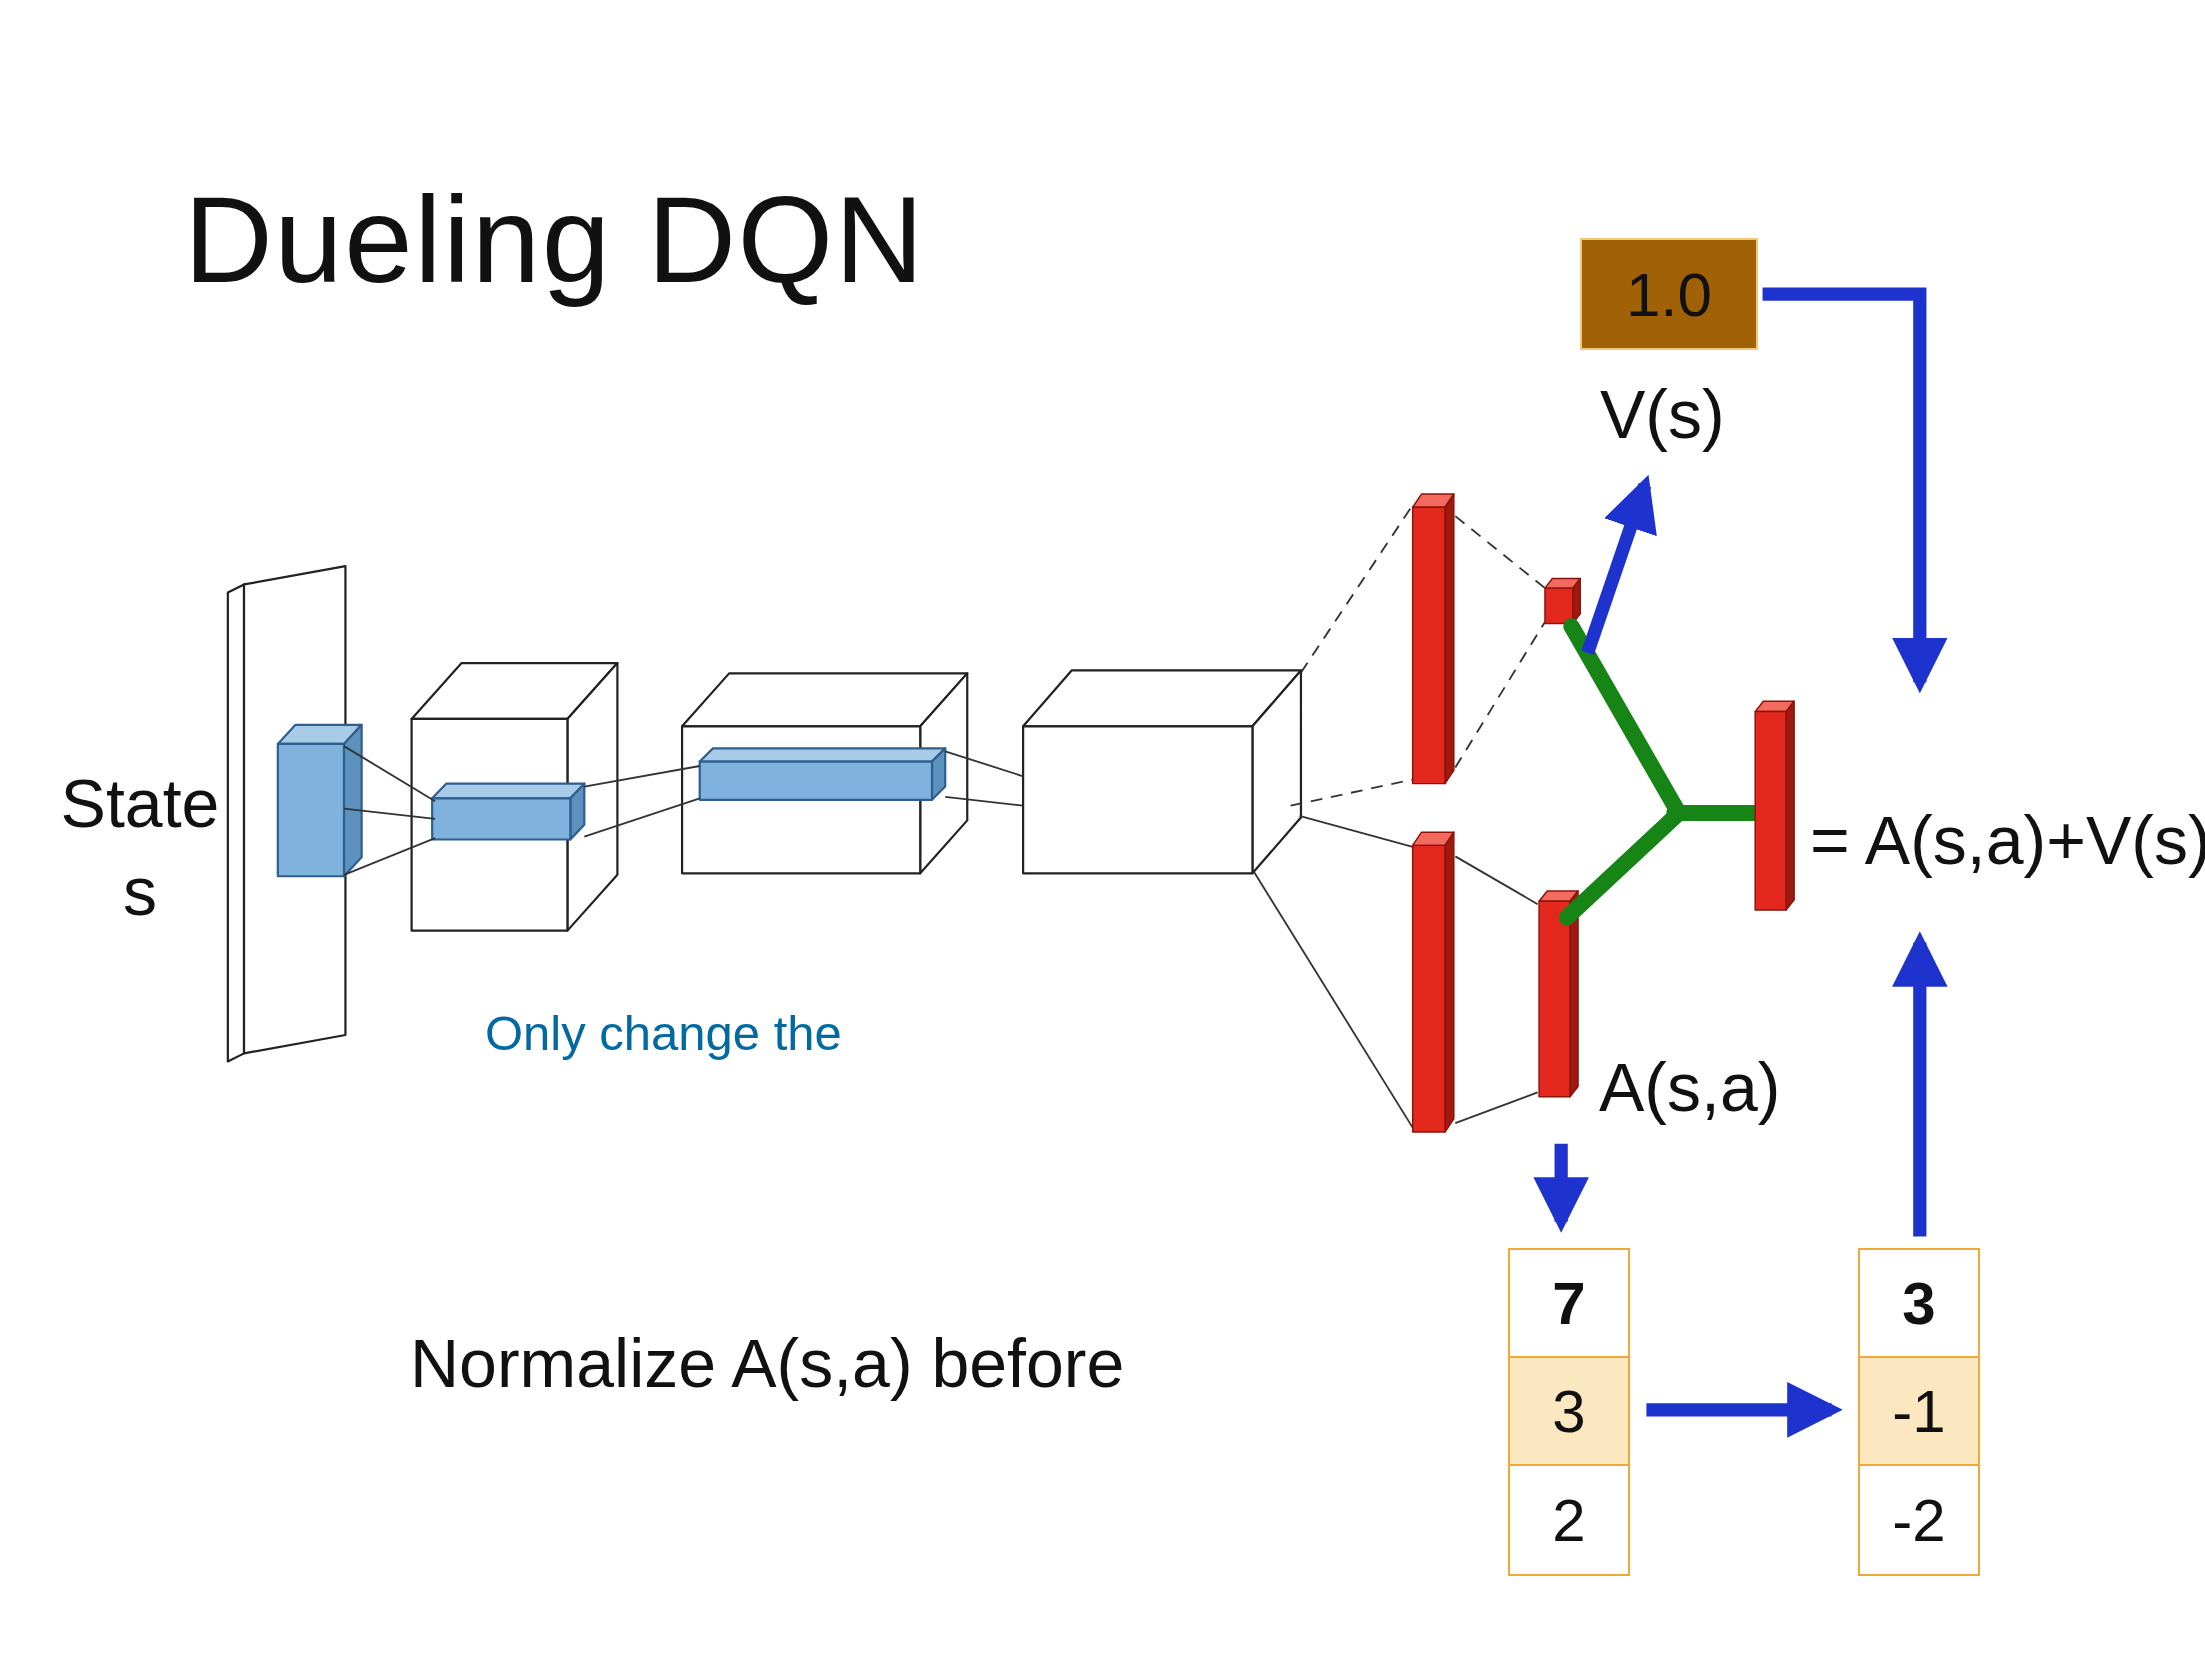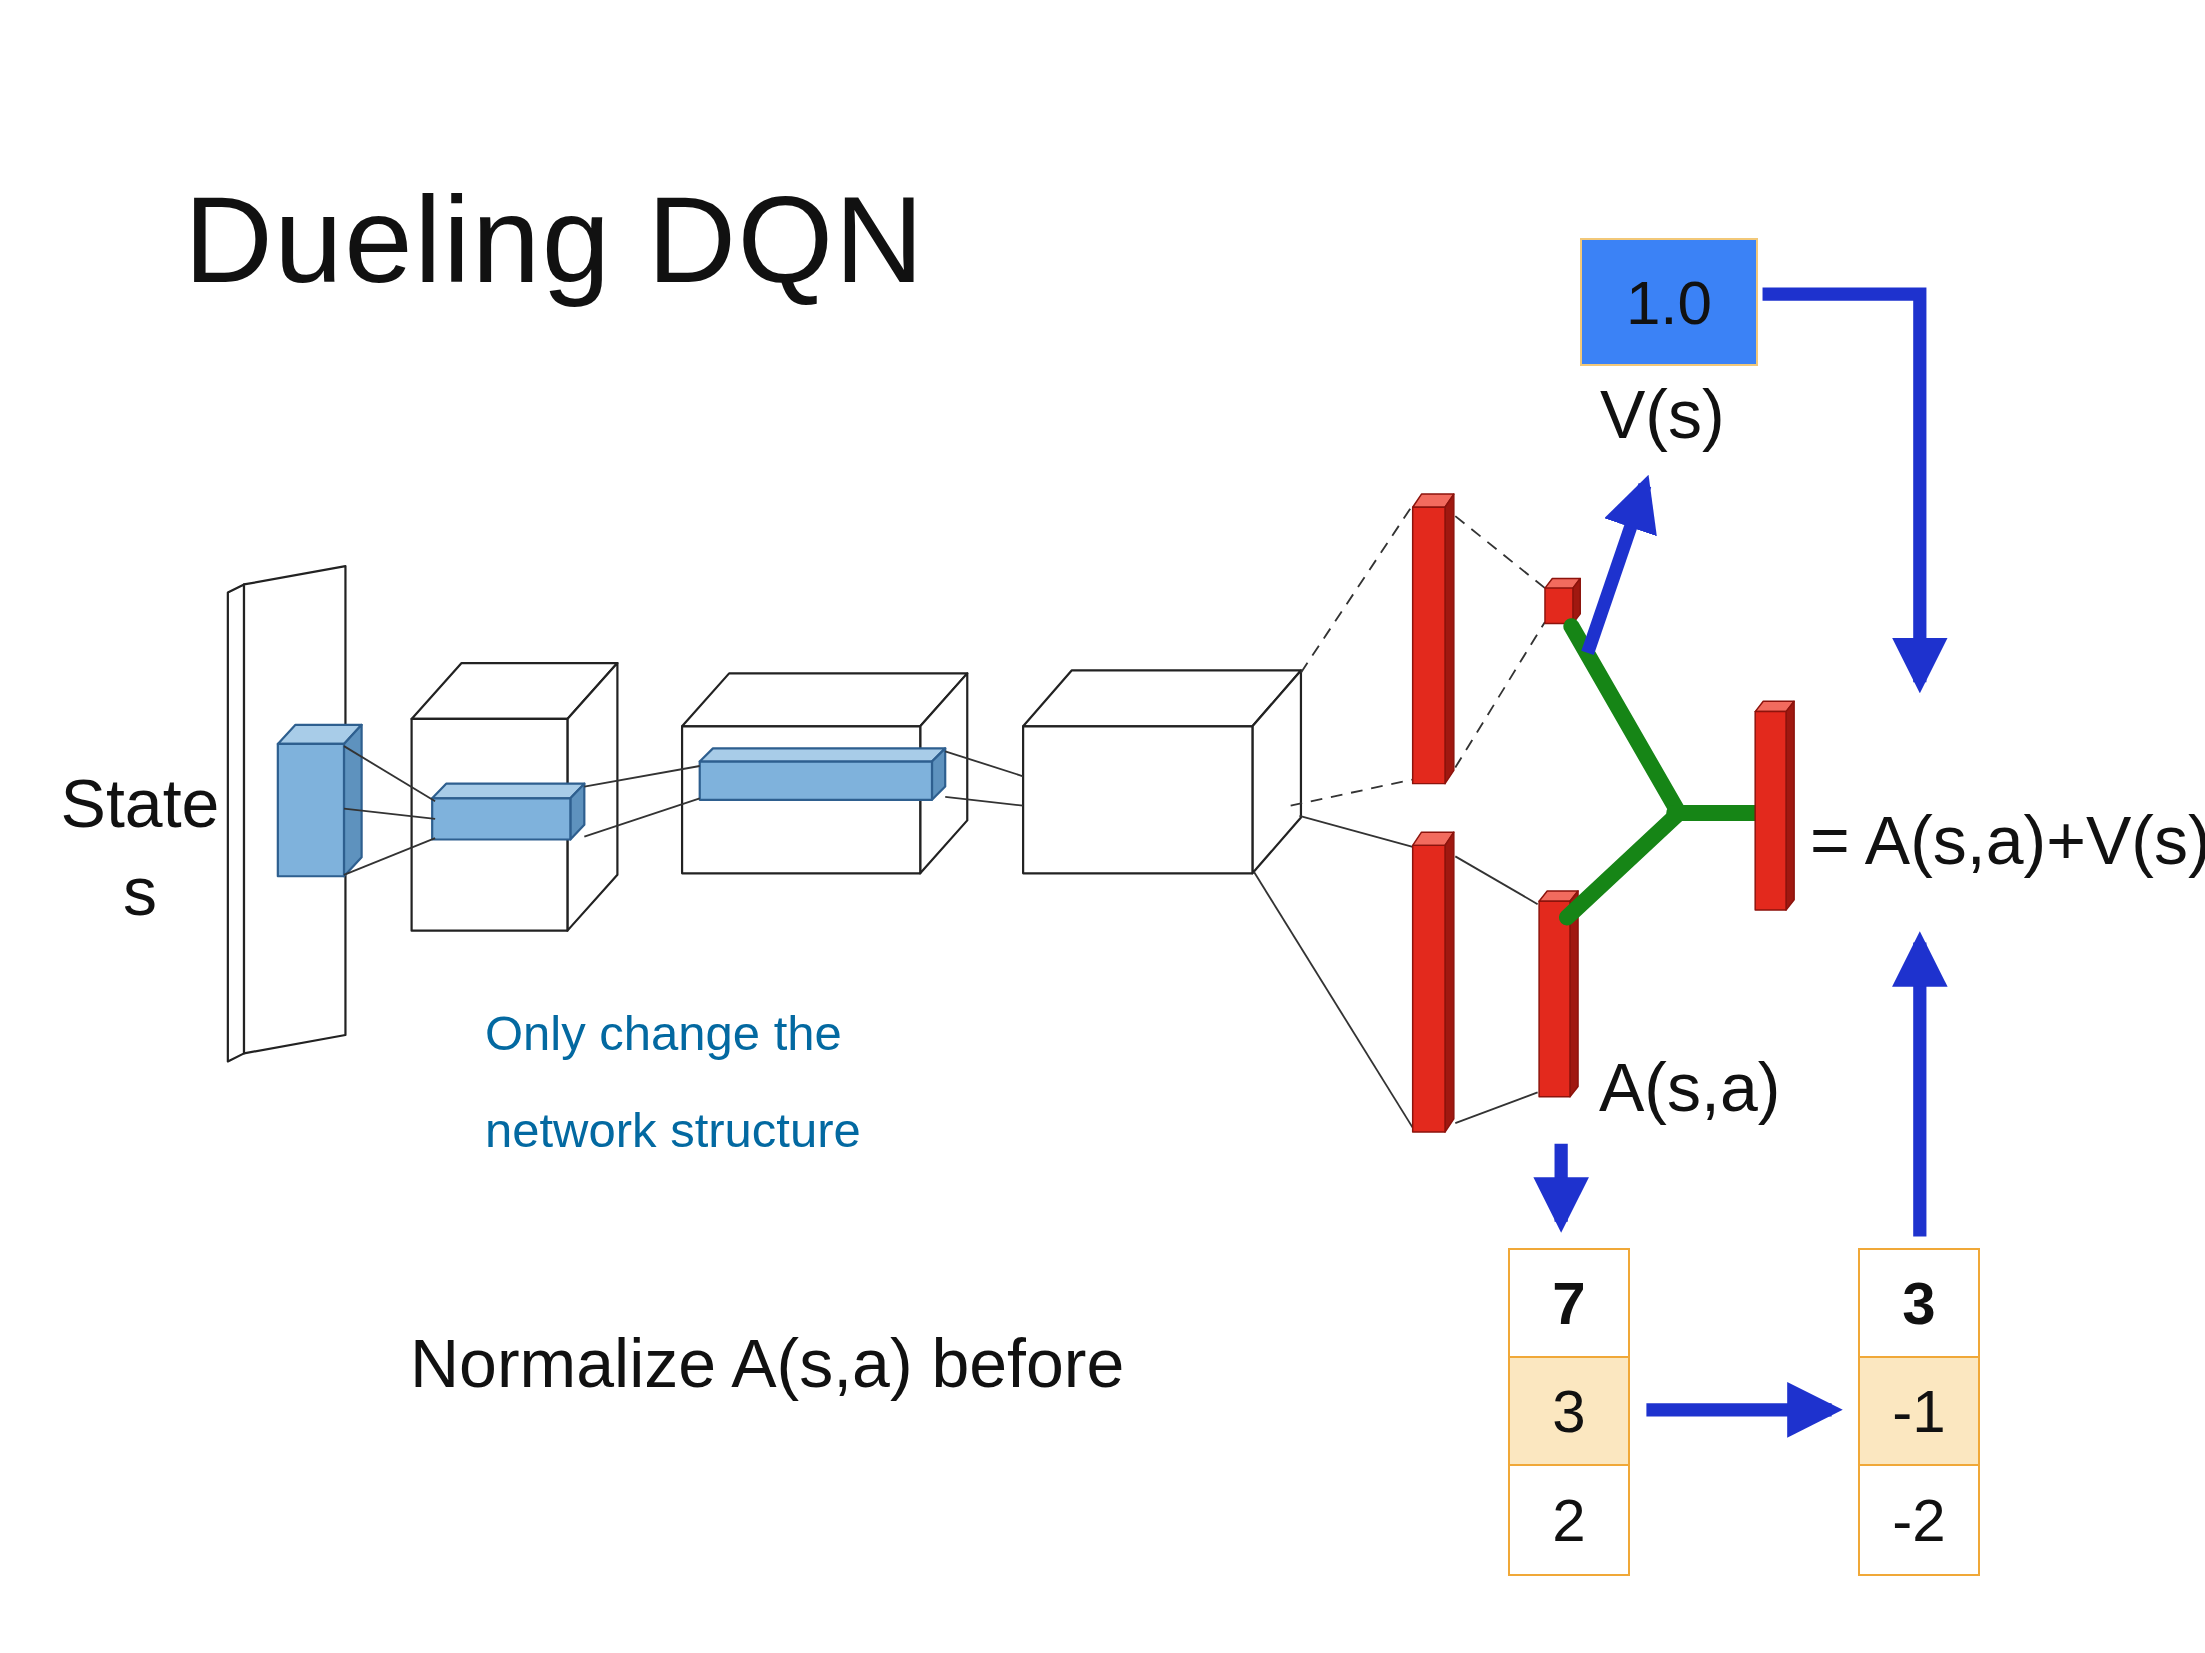--- a/index.html
+++ b/index.html
@@ -8,22 +8,22 @@
     position:relative; width:2205px; height:1654px; background:#ffffff;
     overflow:hidden; font-family:"Liberation Sans", sans-serif; color:#111;
   }
   .abs { position:absolute; }
   svg.layer { position:absolute; left:0; top:0; width:2205px; height:1654px; }
 
   .title { left:184px; top:169px; font-size:123px; font-weight:300; letter-spacing:1.5px; }
   .state { left:59px; top:735px; width:162px; text-align:center; font-size:68px; line-height:88px;margin-top:24px; }
 
   .vbox {
-    left:1580px; top:238px; width:178px; height:128px;
-    background:#3b82f6; border:2.2px solid #F2C879;
+    left:1580px; top:238px; width:178px; height:112px;
+    background:#a16207; border:2.2px solid #F2C879;
     display:flex; align-items:center; justify-content:center; font-size:62px;
   }
   .vlabel   { left:1558px; top:375px;  font-size:68px;margin-left:42px; }
   .alabel   { left:1599px; top:1048px; font-size:68px; }
   .qlabel   { left:1822px; top:706px;  font-size:68px; }
   .qformula { left:1810px; top:801px; font-size:68px; white-space:nowrap; }
 
   .bluenote { left:485px; top:985px; font-size:49px; line-height:97px; color:#0369a1; }
   .normnote { left:410px; top:1319px; font-size:68px; line-height:88px; }
 
@@ -164,21 +164,20 @@
   <div class="abs vbox">
     <span>1.0</span>
   </div>
 
   <div class="abs vlabel">V(s)</div>
   <div class="abs alabel">A(s,a)</div>
   <div class="abs qformula">= A(s,a)+V(s)</div>
 
   <div class="abs bluenote">
     <div>Only change the</div>
-    <div>network structure</div>
   </div>
 
   <div class="abs normnote">
     <div>Normalize A(s,a) before</div>
   </div>
 
   <div class="abs vtable t-adv">
     <div class="cell">7</div>
     <div class="cell hl">3</div>
     <div class="cell">2</div>

